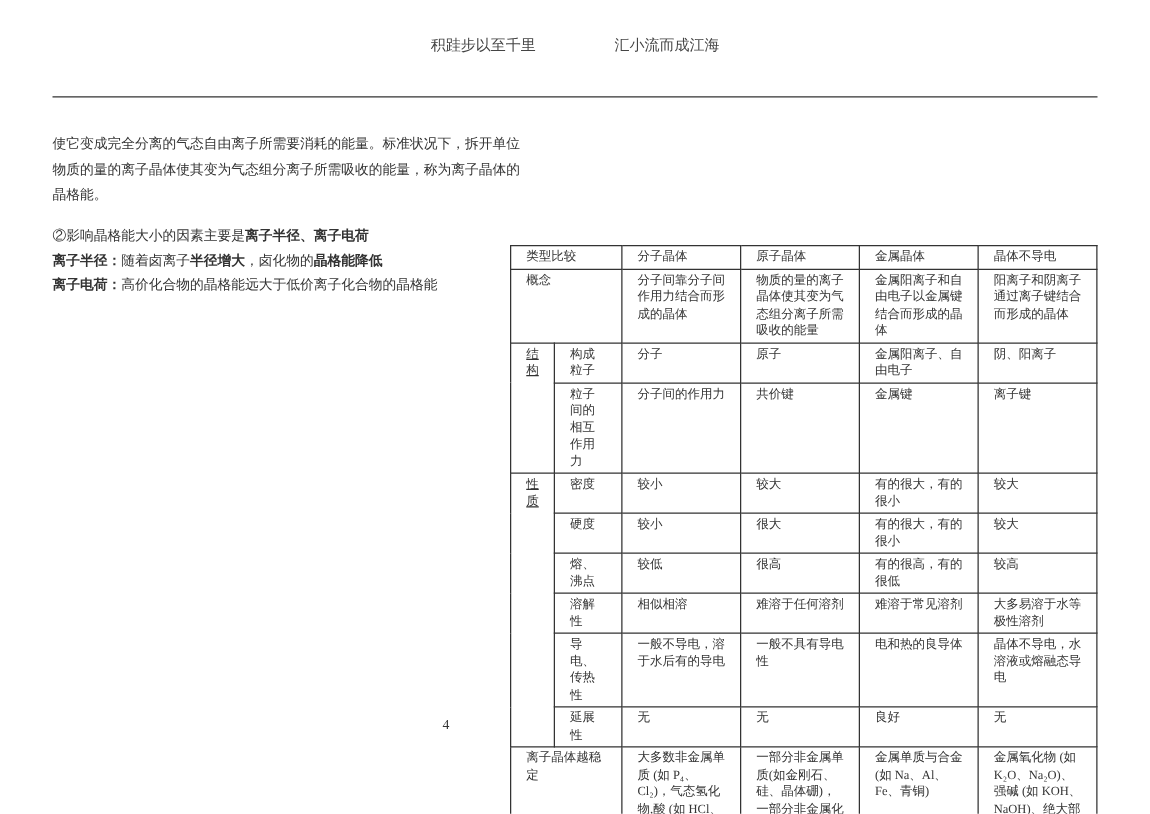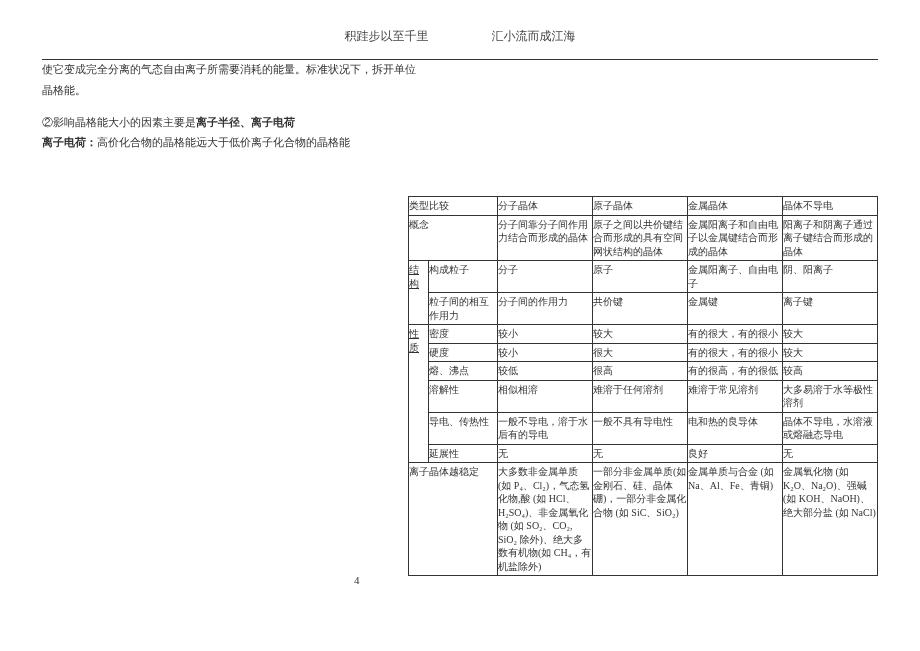--- a/index.html
+++ b/index.html
@@ -10,25 +10,26 @@
       background: #fff;
       width: 920px;
       height: 651px;
       position: relative;
       padding: 28px 42px 0 42px;
     }
     .header {
       text-align: center;
       font-size: 12px;
       color: #444;
-      padding-bottom: 14px;
+      padding-bottom: 32px;
       border-bottom: 1px solid #333;
     }
     .header span { display: inline-block; margin: 0 30px; }
     .body-content {
+      margin-top: 28px;
       line-height: 1.7;
     }
     .intro { max-width: 480px; }
     .intro p { margin-bottom: 2px; }
     .section2 { margin-top: 14px; }
     .section2 p { margin-bottom: 1px; }
     .bold { font-weight: bold; }
     .table-wrap {
       position: absolute;
       top: 196px;
@@ -36,21 +37,21 @@
       width: 470px;
     }
     table {
       border-collapse: collapse;
       width: 100%;
       font-size: 10px;
       line-height: 1.35;
     }
     td, th {
       border: 1px solid #333;
-      padding: 2px 0;
+      padding: 2px 12px;
       vertical-align: top;
       text-align: left;
       font-weight: normal;
     }
     .narrow { width: 20px; text-decoration: underline; }
     .col-lbl { width: 60px; }
     .col-data { width: 95px; }
     .page-num {
       position: absolute;
       bottom: 65px;
@@ -62,47 +63,51 @@
 <body>
 
 <div class="header">
   <span>积跬步以至千里</span>
   <span>汇小流而成江海</span>
 </div>
 
 <div class="body-content">
   <div class="intro">
     <p>使它变成完全分离的气态自由离子所需要消耗的能量。标准状况下，拆开单位</p>
+    <p>物质的量的离子晶体使其变为气态组分离子所需吸收的能量，称为离子晶体的</p>
     <p>晶格能。</p>
   </div>
 
   <div class="section2">
     <p>
       <span>②影响晶格能大小的因素主要是</span><span class="bold">离子半径、离子电荷</span>
+    </p>
+    <p>
+      <span class="bold">离子半径：</span><span>随着卤离子</span><span class="bold">半径增大</span><span>，卤化物的</span><span class="bold">晶格能降低</span>
     </p>
     <p>
       <span class="bold">离子电荷：</span><span>高价化合物的晶格能远大于低价离子化合物的晶格能</span>
     </p>
   </div>
 </div>
 
 <div class="table-wrap">
   <table>
     <tbody>
         <tr>
       <td colspan="2" class="col-lbl">类型比较</td>
       <td class="col-data">分子晶体</td>
       <td class="col-data">原子晶体</td>
       <td class="col-data">金属晶体</td>
       <td class="col-data">晶体不导电</td>
     </tr>
     <tr>
       <td colspan="2">概念</td>
       <td>分子间靠分子间作用力结合而形成的晶体</td>
-      <td>原子之间以共价键结合而形成的具有空间网状结构的晶体</td>
+      <td>物质的量的离子晶体使其变为气态组分离子所需吸收的能量</td>
       <td>金属阳离子和自由电子以金属键结合而形成的晶体</td>
       <td>阳离子和阴离子通过离子键结合而形成的晶体</td>
     </tr>
     <tr>
       <td rowspan="2" class="narrow">结构</td>
       <td>构成粒子</td>
       <td>分子</td>
       <td>原子</td>
       <td>金属阳离子、自由电子</td>
       <td>阴、阳离子</td>

